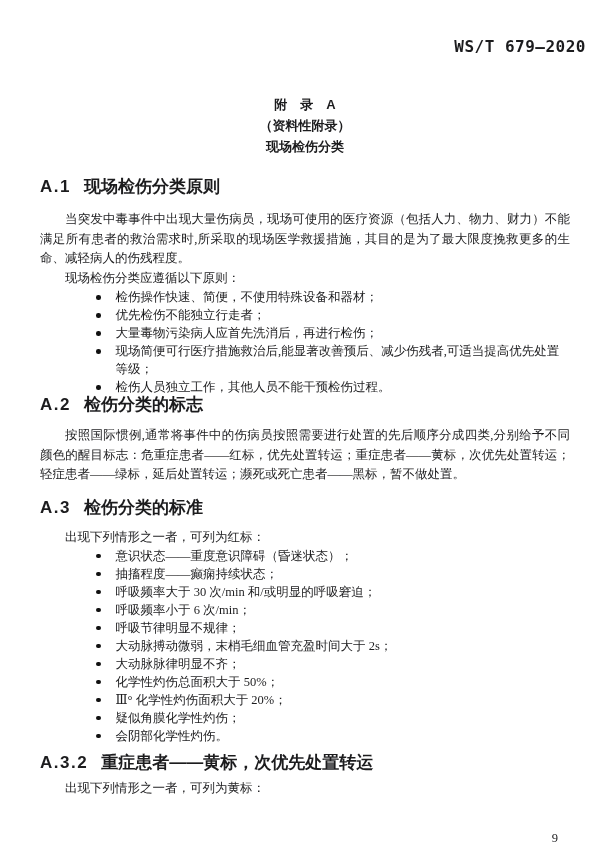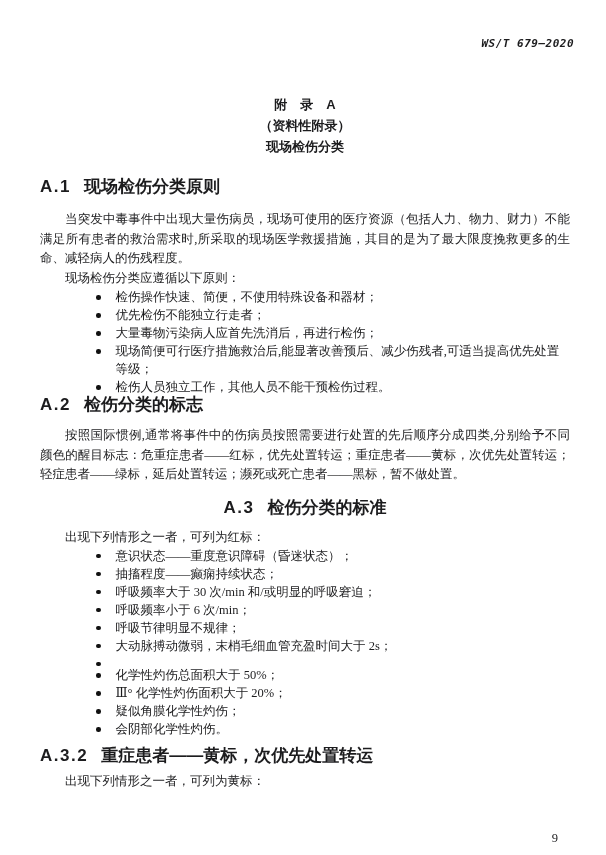--- a/index.html
+++ b/index.html
@@ -11,26 +11,25 @@
     margin: 0 auto;
     background: #ffffff;
     color: #1c1c1e;
     font-family: "Liberation Serif", "DejaVu Serif", serif;
     font-size: 12.5px;
     overflow: hidden;
   }
   .header-right {
     position: absolute;
     top: 37px;
-    right: 32px;
+    right: 20px;
     font-family: "DejaVu Sans Mono", monospace;
     font-weight: bold;
-    font-size: 11px;
+    font-size: 16px;
     letter-spacing: 0.5px;
-    font-style: italic;
   }
   .content {
     position: absolute;
     top: 96px;
     left: 40px;
     right: 36px;
   }
   .c-heading {
     text-align: center;
     font-family: Liberation Sans, sans-serif;
@@ -66,21 +65,21 @@
     height: 4.5px;
     margin-top: 7px;
     margin-right: 15px;
     background: #111;
     border-radius: 50%;
   }
   .mt-a1h   { margin-top: 22px; }
   .mt-para1 { margin-top: 14px; }
   .mt-a2h   { }
   .mt-a2p   { margin-top: 12px; }
-  .mt-a3h   { margin-top: 14px; text-align: center; }
+  .mt-a3h   { margin-top: 14px; }
   .mt-a31h  { margin-top: 16px; }
   .mt-intro { margin-top: 11px; line-height: 19px; }
   .mt-a32h  { margin-top: 9px; }
   .mt-intro2{ margin-top: 7px; line-height: 19px; }
   .pageno {
     position: absolute;
     top: 831px;
     right: 48px;
     font-family: "Liberation Serif", "DejaVu Serif", serif;
     font-size: 12.5px;
@@ -156,20 +155,21 @@
     <div class="bullet">
         <span class="dot"></span>
         <span>呼吸节律明显不规律；</span>
       </div>
     <div class="bullet">
         <span class="dot"></span>
         <span>大动脉搏动微弱，末梢毛细血管充盈时间大于 2s；</span>
       </div>
     <div class="bullet">
         <span class="dot"></span>
+        <span>大动脉脉律明显不齐；</span>
       </div>
     <div class="bullet">
         <span class="dot"></span>
         <span>化学性灼伤总面积大于 50%；</span>
       </div>
     <div class="bullet">
         <span class="dot"></span>
         <span>Ⅲ° 化学性灼伤面积大于 20%；</span>
       </div>
     <div class="bullet">

